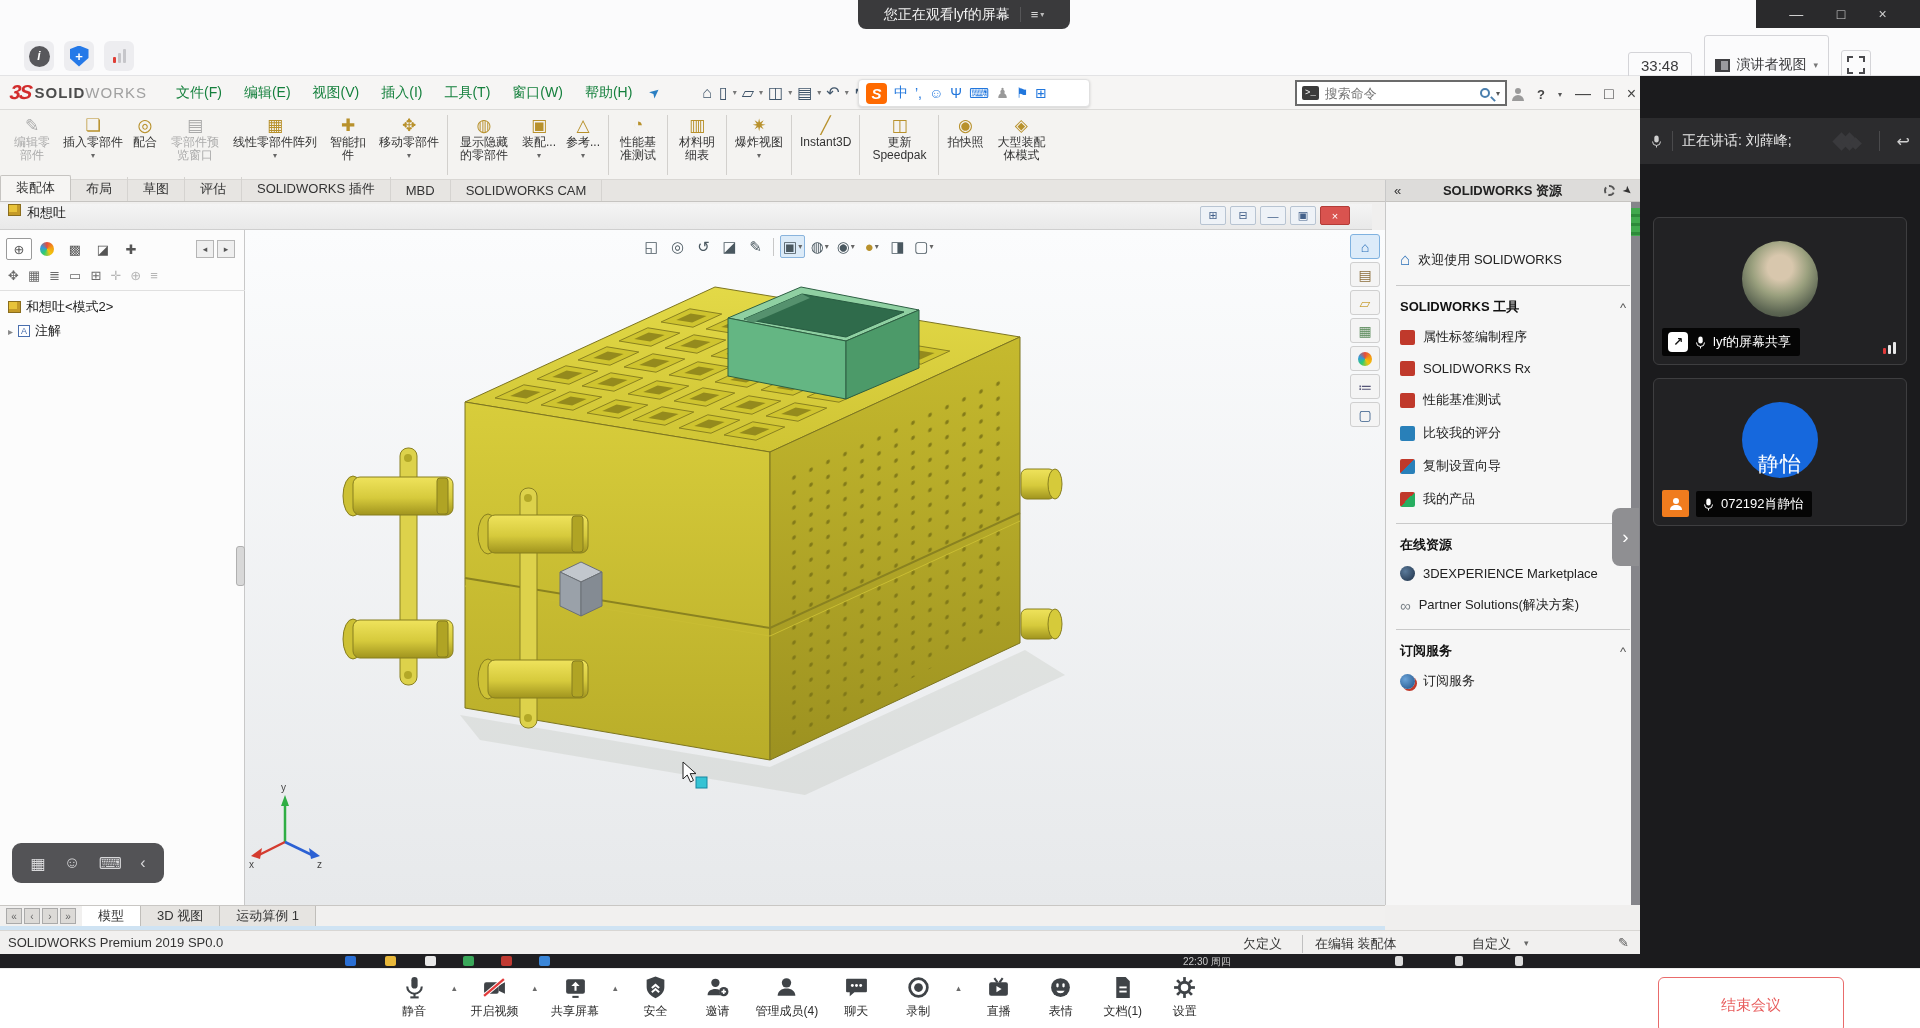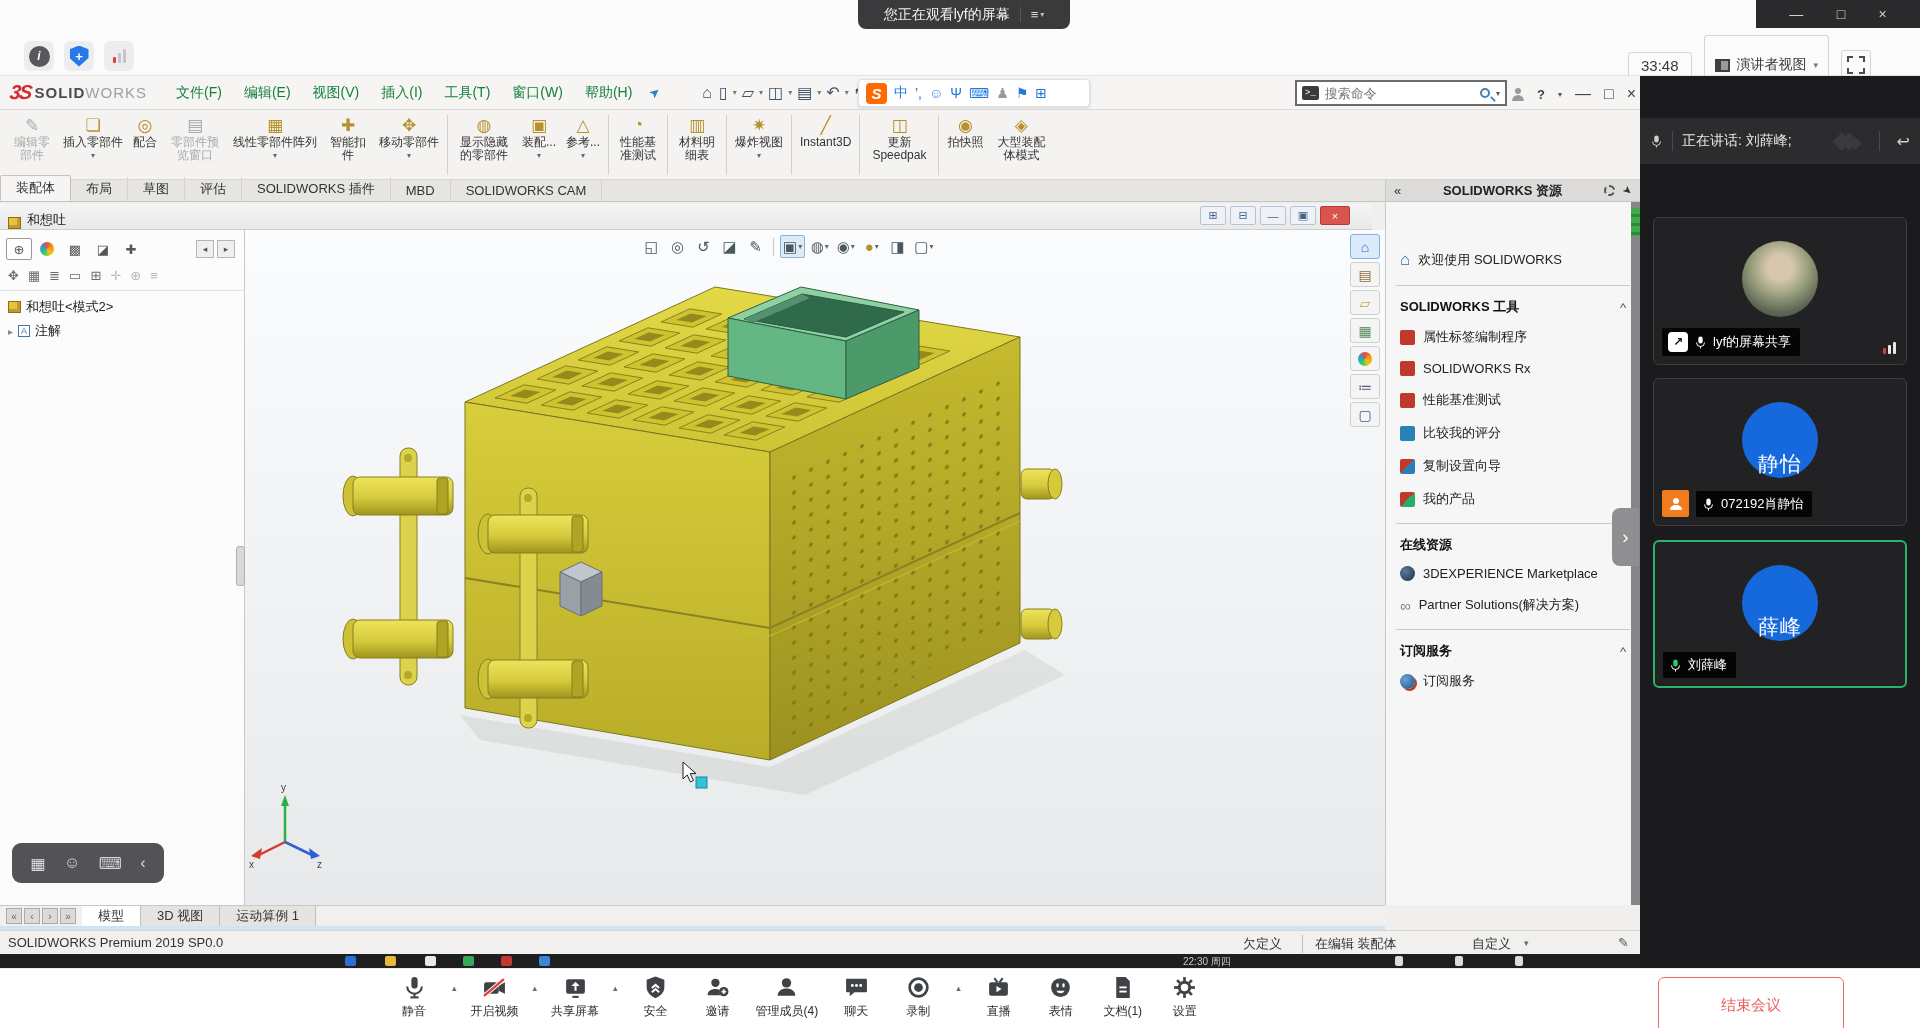--- a/index.html
+++ b/index.html
@@ -59,21 +59,21 @@
 .cmdbar{left:0;top:34px;width:1640px;height:70px;background:#f4f3f1;border-bottom:1px solid #d9d7d4;display:flex;align-items:flex-start;padding:3px 0 0 6px}
 .cmdbtn{display:flex;flex-direction:column;align-items:center;padding:2px 5px;text-align:center}
 .cmdbtn .ci{font-size:17px;height:21px;color:#b8912c}
 .cmdbtn .cl{font-size:12px;line-height:13px;color:#333}
 .cmdbtn.dis .ci,.cmdbtn.dis .cl{color:#ababab}
 .cmdbtn .cv{font-size:8px;color:#666;margin-top:2px}
 .csep{width:1px;background:#d2d0cd;height:60px;margin:2px 3px 0}
 .rtabs{left:0;top:104px;width:1640px;height:22px;background:#e7e5e2;border-bottom:1px solid #c6c4c1;display:flex;align-items:flex-end}
 .rtab{font-size:13px;color:#333;padding:3px 15px;border-right:1px solid #d5d3d0}
 .rtab.act{background:#f6f5f3;border:1px solid #c6c4c1;border-bottom:1px solid #f6f5f3;border-radius:2px 2px 0 0}
-.doctitle{left:0;top:128px;width:1372px;height:26px;background:linear-gradient(#f4f4f4,#e9e9e9);border-bottom:1px solid #cfcfcf;display:flex;align-items:flex-end;padding-left:8px;gap:6px}
+.doctitle{left:0;top:128px;width:1372px;height:26px;background:linear-gradient(#f4f4f4,#e9e9e9);border-bottom:1px solid #cfcfcf;display:flex;align-items:flex-start;padding-left:8px;gap:6px}
 .goldcube{width:13px;height:12px;background:#e8c33a;border:1px solid #8a6d1d;box-shadow:inset -3px -3px 0 #c49a28}
 .doctitle .t{font-size:13px;color:#222}
 .dwbtns{position:absolute;left:1200px;top:2px;display:flex;gap:4px}
 .dwb{width:26px;height:19px;border:1px solid #b8c4d2;background:#eef2f7;color:#44618a;font-size:11px;display:flex;align-items:center;justify-content:center;border-radius:2px}
 .dwb.red{background:#d9534f;border-color:#b23c38;color:#fff;width:30px}
 .fmpanel{left:0;top:154px;width:245px;height:675px;background:#fcfcfc;border-right:1px solid #c8c8c8}
 .fmtabs{position:absolute;left:6px;top:8px;display:flex;gap:2px}
 .fmt{width:26px;height:22px;display:flex;align-items:center;justify-content:center;font-size:13px;color:#555;border:1px solid transparent}
 .fmt.act{background:#fff;border:1px solid #9a9a9a;border-radius:2px}
 .fmt .ball,.ball{width:14px;height:14px;border-radius:50%;background:conic-gradient(#e74c3c,#f39c12,#f1c40f,#2ecc71,#3498db,#e74c3c)}
@@ -727,33 +727,20 @@
       <div class="plabel shift">
         <svg class="msvg" viewBox="0 0 13 13">
             <rect x="4.3" y="0.5" width="4.4" height="7" rx="2.2" fill="#fff"></rect>
             <path d="M2.5 6.5a4 4 0 0 0 8 0" stroke="#fff" fill="none"></path>
             <line x1="6.5" y1="10.5" x2="6.5" y2="12.5" stroke="#fff"></line>
           </svg>
         <span>072192肖静怡</span>
       </div>
     </div>
 
-    <div class="tile speaking" style="top:464px">
-      <div class="pavatar blue">
-          <span>薛峰</span>
-        </div>
-      <div class="plabel">
-        <svg class="msvg" viewBox="0 0 13 13">
-            <rect x="4.3" y="0.5" width="4.4" height="7" rx="2.2" fill="#2ecc71"></rect>
-            <path d="M2.5 6.5a4 4 0 0 0 8 0" stroke="#fff" fill="none"></path>
-            <line x1="6.5" y1="10.5" x2="6.5" y2="12.5" stroke="#fff"></line>
-          </svg>
-        <span>刘薛峰</span>
-      </div>
-    </div>
 
   </div>
 
   <div class="a mtbar">
     <div class="mtrow">
       <div class="mtb">
         <svg viewBox="0 0 24 24" fill="#3f4347">
             <rect x="9" y="2" width="6" height="11" rx="3"></rect>
             <path d="M5 11a7 7 0 0 0 14 0" fill="none" stroke="#3f4347" stroke-width="2"></path>
             <line x1="12" y1="18" x2="12" y2="21" stroke="#3f4347" stroke-width="2"></line>

